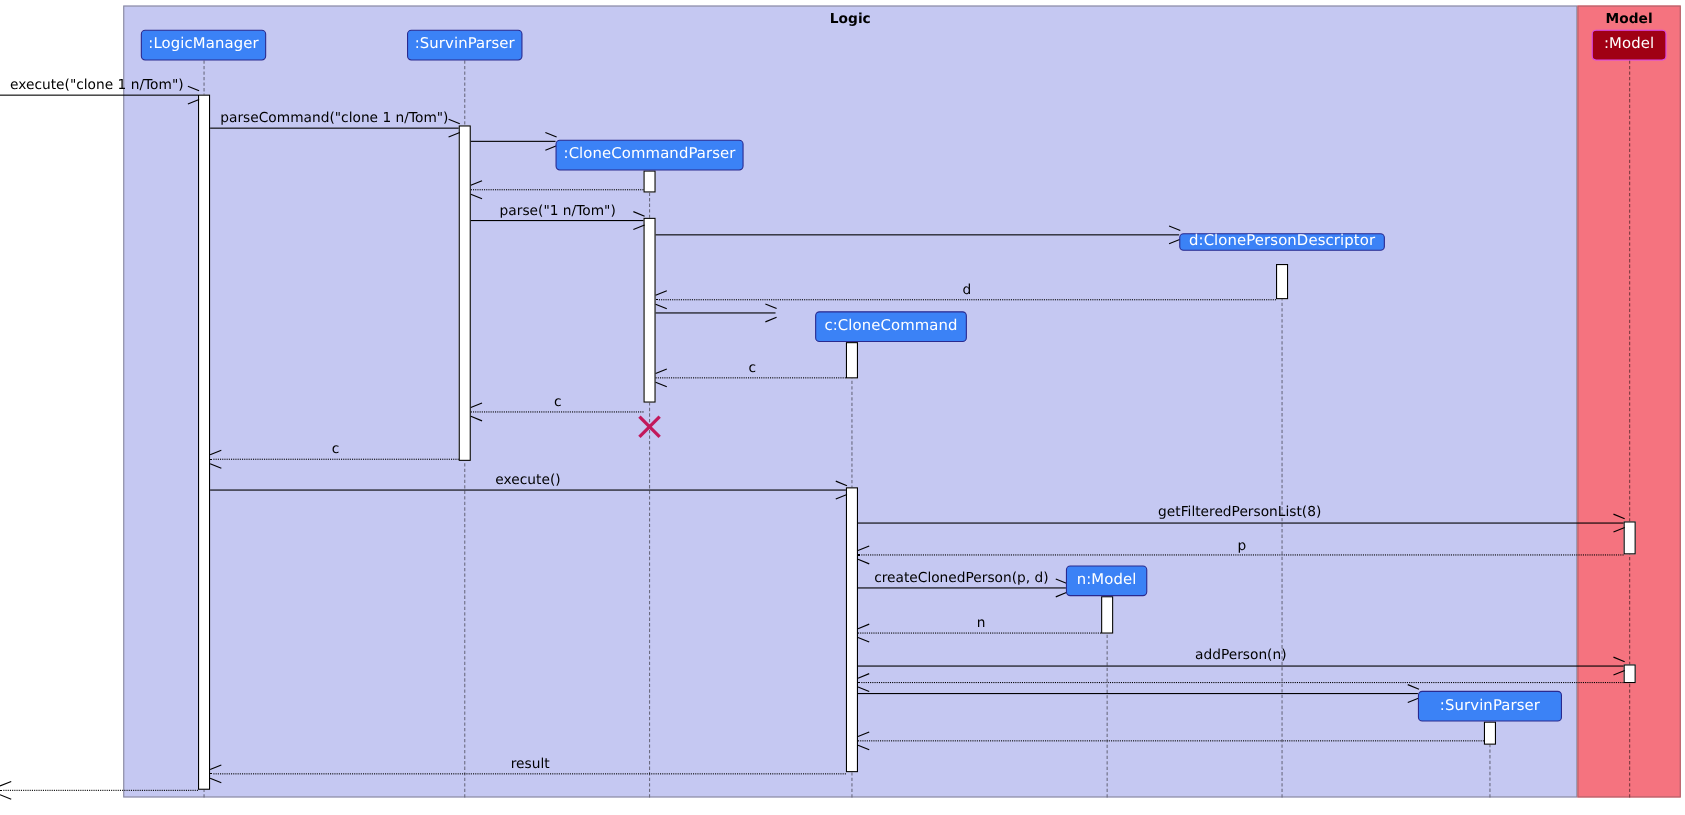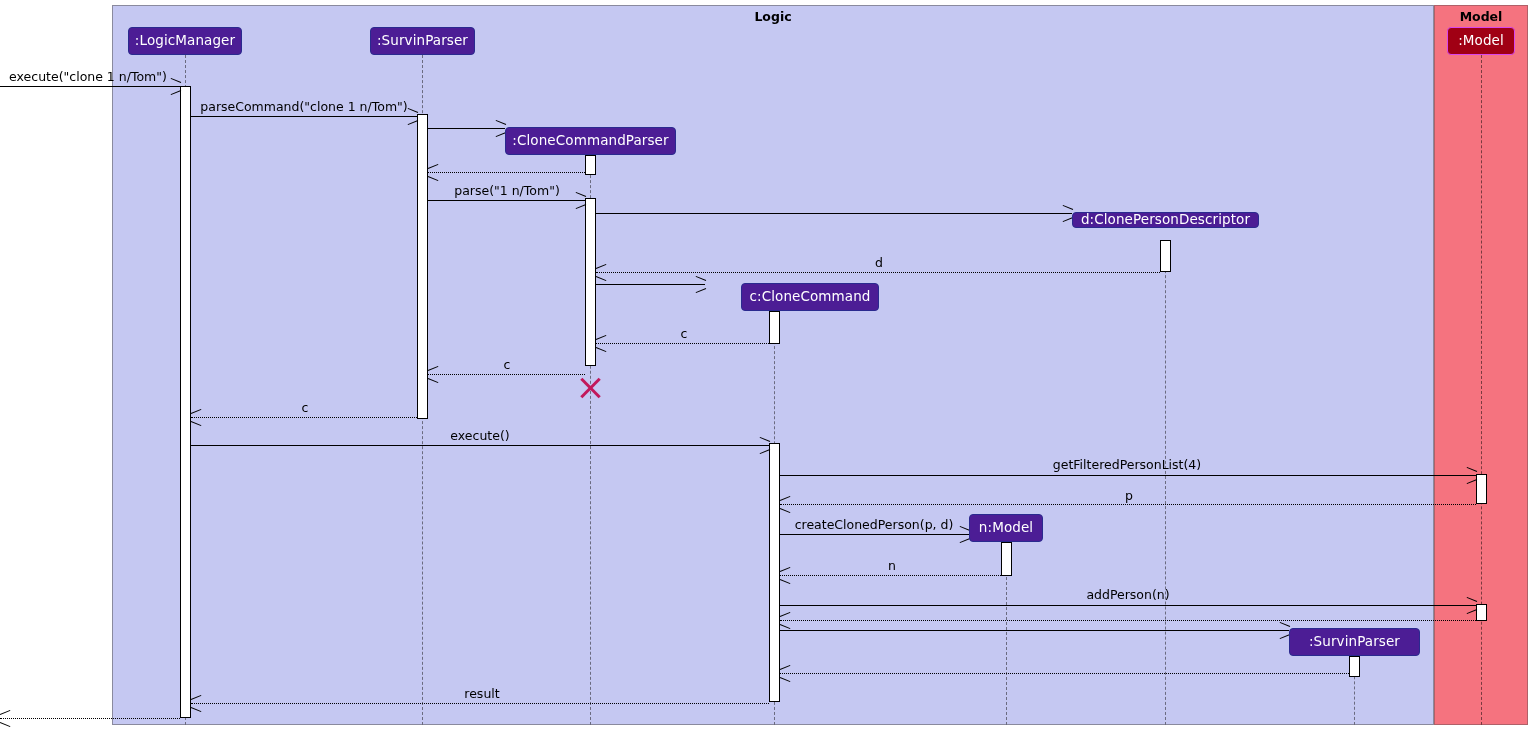--- a/index.html
+++ b/index.html
@@ -54,21 +54,21 @@
     color: #ffffff;
     font-size: 13.5px;
     line-height: 1;
     display: flex;
     align-items: center;
     justify-content: center;
     white-space: nowrap;
     letter-spacing: 0.1px;
   }
   .pbox-logic {
-    background: #4c1d95;
+    background: #3b82f6;
     border: 1px solid #2a2a8f;
   }
   .pbox-model {
     background: #a00014;
     border: 1px solid #d946ef;
   }
   
   .activation {
     position: absolute;
     background: #ffffff;
@@ -206,21 +206,21 @@
     <div class="head head-open-l" style="top: 369.5px; left: 428px;"></div>
     <div class="mlabel mlabel-c" style="left: 507px; top: 359px;">c</div>
     <div class="msg msg-dashed" style="left: 191px; top: 417px; width: 226px;"></div>
     <div class="head head-open-l" style="top: 412.5px; left: 191px;"></div>
     <div class="mlabel mlabel-c" style="left: 305px; top: 402px;">c</div>
     <div class="msg" style="left: 191px; top: 445px; width: 578px;"></div>
     <div class="head head-open-r" style="top: 440.5px; left: 759px;"></div>
     <div class="mlabel mlabel-c" style="left: 480px; top: 430px;">execute()</div>
     <div class="msg" style="left: 780px; top: 475px; width: 696px;"></div>
     <div class="head head-open-r" style="top: 470.5px; left: 1466px;"></div>
-    <div class="mlabel mlabel-c" style="left: 1127px; top: 459px;">getFilteredPersonList(4)</div>
+    <div class="mlabel mlabel-c" style="left: 1127px; top: 459px;">getFilteredPersonList(8)</div>
     <div class="msg msg-dashed" style="left: 780px; top: 504px; width: 696px;"></div>
     <div class="head head-open-l" style="top: 499.5px; left: 780px;"></div>
     <div class="mlabel mlabel-c" style="left: 1129px; top: 490px;">p</div>
     <div class="msg" style="left: 780px; top: 534px; width: 189px;"></div>
     <div class="head head-open-r" style="top: 529.5px; left: 959px;"></div>
     <div class="mlabel mlabel-c" style="left: 874px; top: 519px;">createClonedPerson(p, d)</div>
     <div class="msg msg-dashed" style="left: 780px; top: 575px; width: 221px;"></div>
     <div class="head head-open-l" style="top: 570.5px; left: 780px;"></div>
     <div class="mlabel mlabel-c" style="left: 892px; top: 560px;">n</div>
     <div class="msg" style="left: 780px; top: 605px; width: 696px;"></div>

